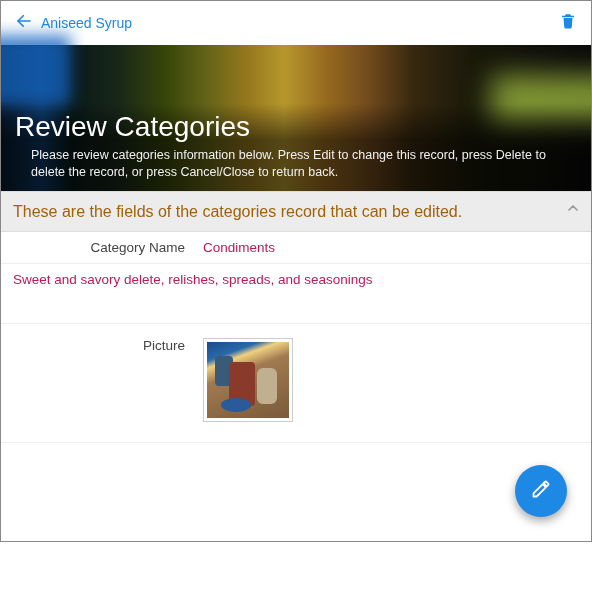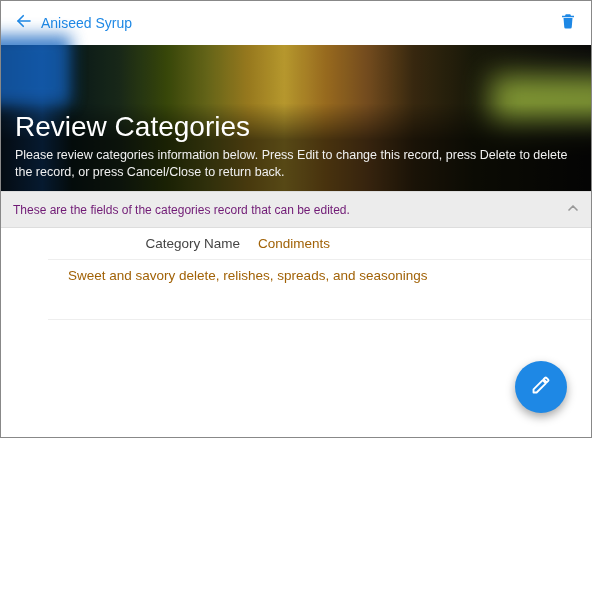--- a/index.html
+++ b/index.html
@@ -1,48 +1,48 @@
 <!DOCTYPE html>
 <html><head>
 <meta charset="utf-8">
 <style>
   * { box-sizing: border-box; margin: 0; padding: 0; }
   html, body { width: 592px; height: 595px; font-family: 'Segoe UI', Arial, sans-serif; background: #fff; }
-  .frame { width: 592px; height: 438px; border: 1px solid #888; position: relative; overflow: hidden; background:#fff; }
+  .frame { width: 592px; height: 542px; border: 1px solid #888; position: relative; overflow: hidden; background:#fff; }
   .topbar { height: 44px; display: flex; align-items: center; justify-content: space-between; padding: 0 14px; }
   .back-group { display: flex; align-items: center; gap: 8px; color: #1e88e5; cursor: pointer; }
   .back-group svg { width: 18px; height: 18px; }
   .back-label { color: #1e88e5; font-size: 14px; }
   .trash { color: #1e88e5; cursor: pointer; }
   .trash svg { width: 18px; height: 20px; }
   .hero { position: relative; height: 146px; background:
     linear-gradient(90deg,
       #0a1a2a 0%, #0f3a6a 7%, #0a1a1a 12%,
       #1a2a1a 20%, #3a4a0a 28%, #6a6a1a 35%,
       #a08020 42%, #c0a030 48%, #a07020 55%,
       #7a5020 62%, #3a2a10 70%, #1a1a0a 80%,
       #0a0a0a 100%);
     filter: blur(0.4px);
   }
   .hero-overlay { position:absolute; left:0; right:0; bottom:0; top:0; background: linear-gradient(to bottom, rgba(0,0,0,0.05) 0%, rgba(0,0,0,0.05) 40%, rgba(0,0,0,0.55) 65%, rgba(0,0,0,0.55) 100%); }
   .hero-blob1 { position:absolute; top:-10px; left:-20px; width:90px; height:70px; background:#1565c0; filter: blur(8px); opacity:0.8;}
   .hero-blob2 { position:absolute; top:30px; right:-30px; width:130px; height:50px; background:#b8d94a; filter: blur(14px); opacity:0.7;}
   .hero-text { position:absolute; left:14px; bottom:10px; right:14px; color:#fff; }
   .hero-title { font-size: 28px; font-weight: 300; margin-bottom: 4px; }
-  .hero-sub { font-size: 12.5px; line-height: 1.35; font-weight:400; color:#f0f0f0; }
+  .hero-sub { font-size: 12.5px; line-height: 1.35; font-weight:400; color:#f0f0f0;margin-left:16px; }
   .section-head { background:#ececec; border-top:1px solid #ddd; border-bottom:1px solid #ddd; padding: 8px 12px 10px 12px; position:relative; }
   .section-title { font-size: 13px; color:#555; letter-spacing: 0.3px; }
-  .section-sub { font-size: 12px; color:#701a75; margin-top:3px; }
+  .section-sub { font-size: 16px; color:#a16207; margin-top:3px; }
   .chevron { position:absolute; right:10px; top:8px; color:#aaa; }
   .chevron svg { width:16px; height:16px; }
   .fields { background:#fff; }
-  .row { display:flex; padding: 8px 20px; font-size: 13.5px; margin-left: 47px; }
+  .row { display:flex; padding: 8px 12px; font-size: 13.5px; }
   .row.border { border-bottom:1px solid #eee; }
   .label { width: 190px; text-align: right; padding-right: 18px; color:#444; font-weight:400; }
-  .value { flex:1; color:#a16207; }
+  .value { flex:1; color:#be185d; }
   .desc-row { min-height: 60px; border-bottom:1px solid #eee; }
   .pic-row { padding-top: 14px; padding-bottom: 20px; border-bottom:1px solid #eee;}
   .thumb { width:90px; height:84px; border:1px solid #ccc; padding:3px; background:#fff; }
   .thumb-inner { width:100%; height:100%; background:
     linear-gradient(160deg, #1a4a8a 0%, #2a6aaa 18%, #f0d080 25%, #a07a50 40%, #7a5a3a 100%);
     position:relative; overflow:hidden;}
   .bottle { position:absolute; border-radius:4px; }
   .b1 { width:26px; height:44px; background:#8a3a2a; left:22px; top:20px; }
   .b2 { width:20px; height:36px; background:#c0b090; left:50px; top:26px; border-radius:6px;}
   .b3 { width:18px; height:30px; background:#3a5a7a; left:8px; top:14px; }
@@ -94,20 +94,33 @@
   </div>
 
   <div class="fields">
     <div class="row border">
       <div class="label">Category Name</div>
       <div class="value">Condiments</div>
     </div>
     <div class="row desc-row">
       <div class="value">Sweet and savory delete, relishes, spreads, and seasonings</div>
     </div>
+    <div class="row pic-row">
+      <div class="label">Picture</div>
+      <div class="value">
+        <div class="thumb">
+          <div class="thumb-inner">
+            <div class="bottle b3"></div>
+            <div class="bottle b1"></div>
+            <div class="bottle b2"></div>
+            <div class="plate"></div>
+          </div>
+        </div>
+      </div>
+    </div>
   </div>
 
   <div class="fab">
     <span>
       <svg viewBox="0 0 24 24" fill="none" stroke="#fff" stroke-width="2.2" stroke-linecap="round" stroke-linejoin="round">
           <path d="M3 17.25V21h3.75L17.81 9.94l-3.75-3.75L3 17.25z"></path>
           <path d="M20.71 7.04a1 1 0 0 0 0-1.41l-2.34-2.34a1 1 0 0 0-1.41 0l-1.83 1.83 3.75 3.75 1.83-1.83z"></path>
         </svg>
     </span>
   </div>

